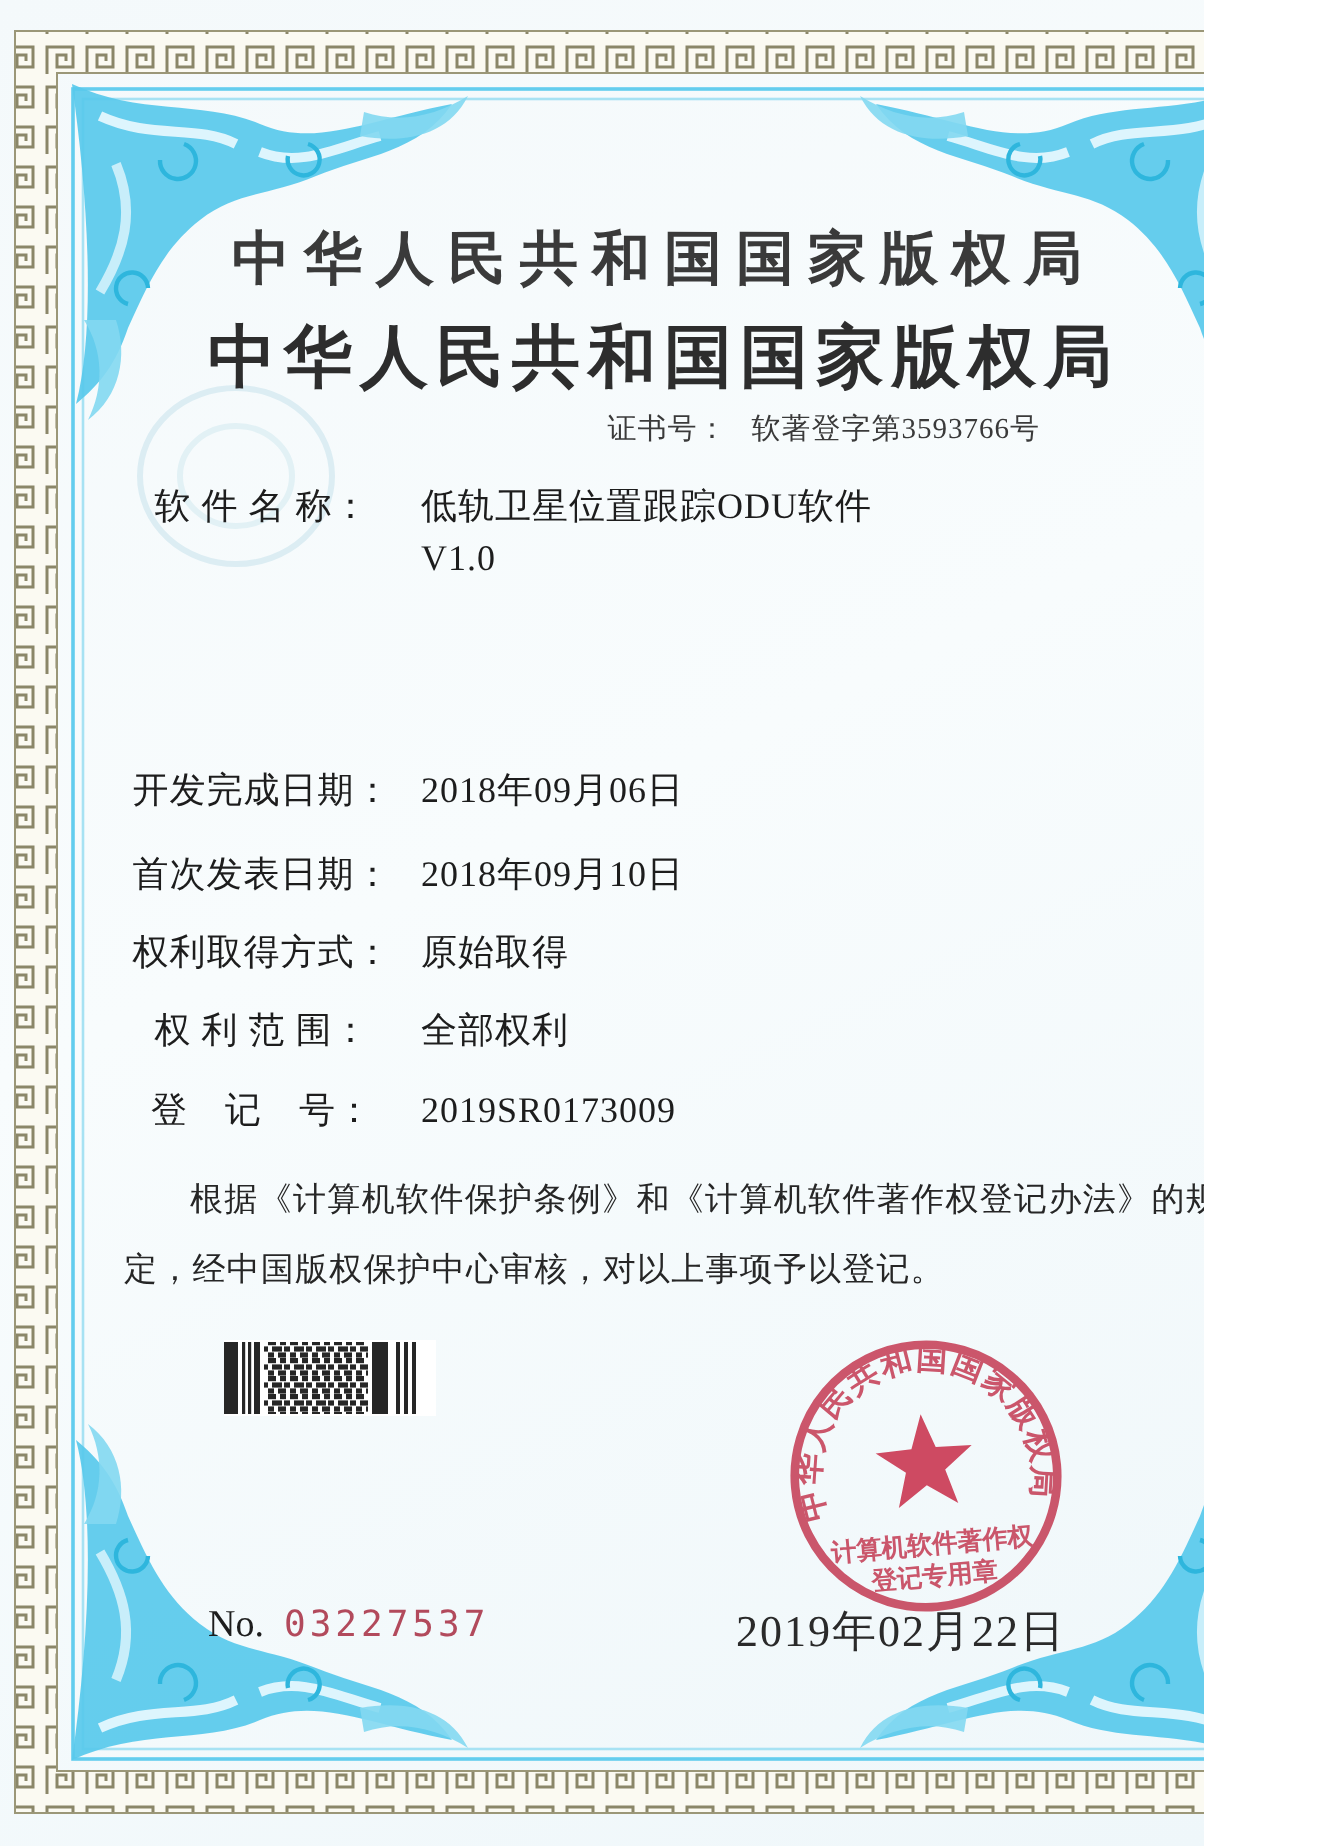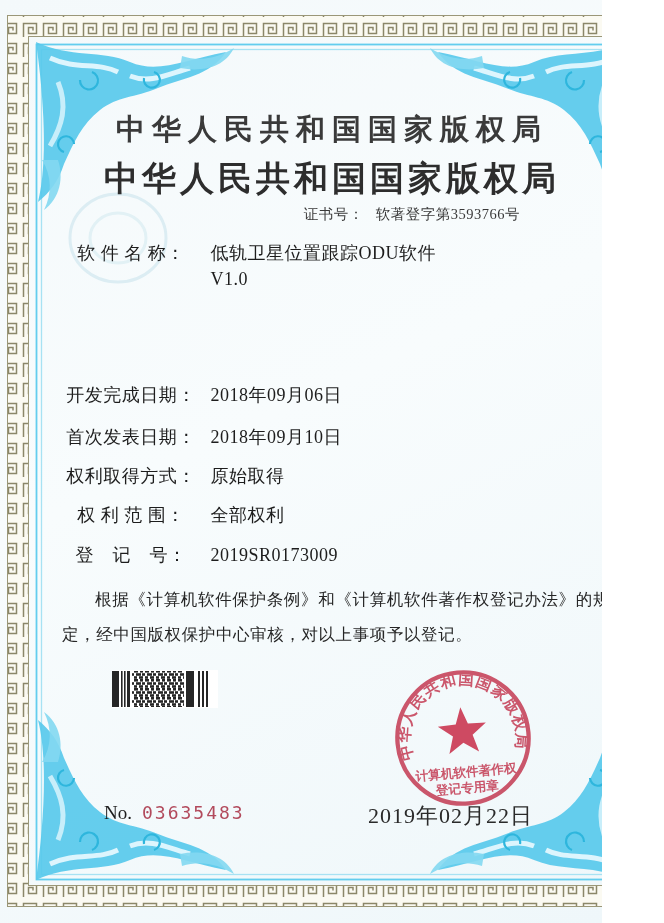--- a/index.html
+++ b/index.html
@@ -157,16 +157,16 @@
     <text font-size="16.6" letter-spacing="1.2" font-weight="bold" fill="#d24a60">
       <textPath href="#sealArc" startOffset="2">中华人民共和国国家版权局</textPath>
     </text>
     <text x="80" y="121" text-anchor="middle" font-size="13.5" font-weight="bold" fill="#d24a60">计算机软件著作权</text>
     <text x="80" y="138" text-anchor="middle" font-size="13.5" font-weight="bold" fill="#d24a60">登记专用章</text>
   </svg>
 
   <div class="issue-date">2019年02月22日</div>
 
   <div class="serial">
-    <span>No.</span><span class="digits">03635483</span>
+    <span>No.</span><span class="digits">03227537</span>
   </div>
 
 </div>
 
 </body></html>

